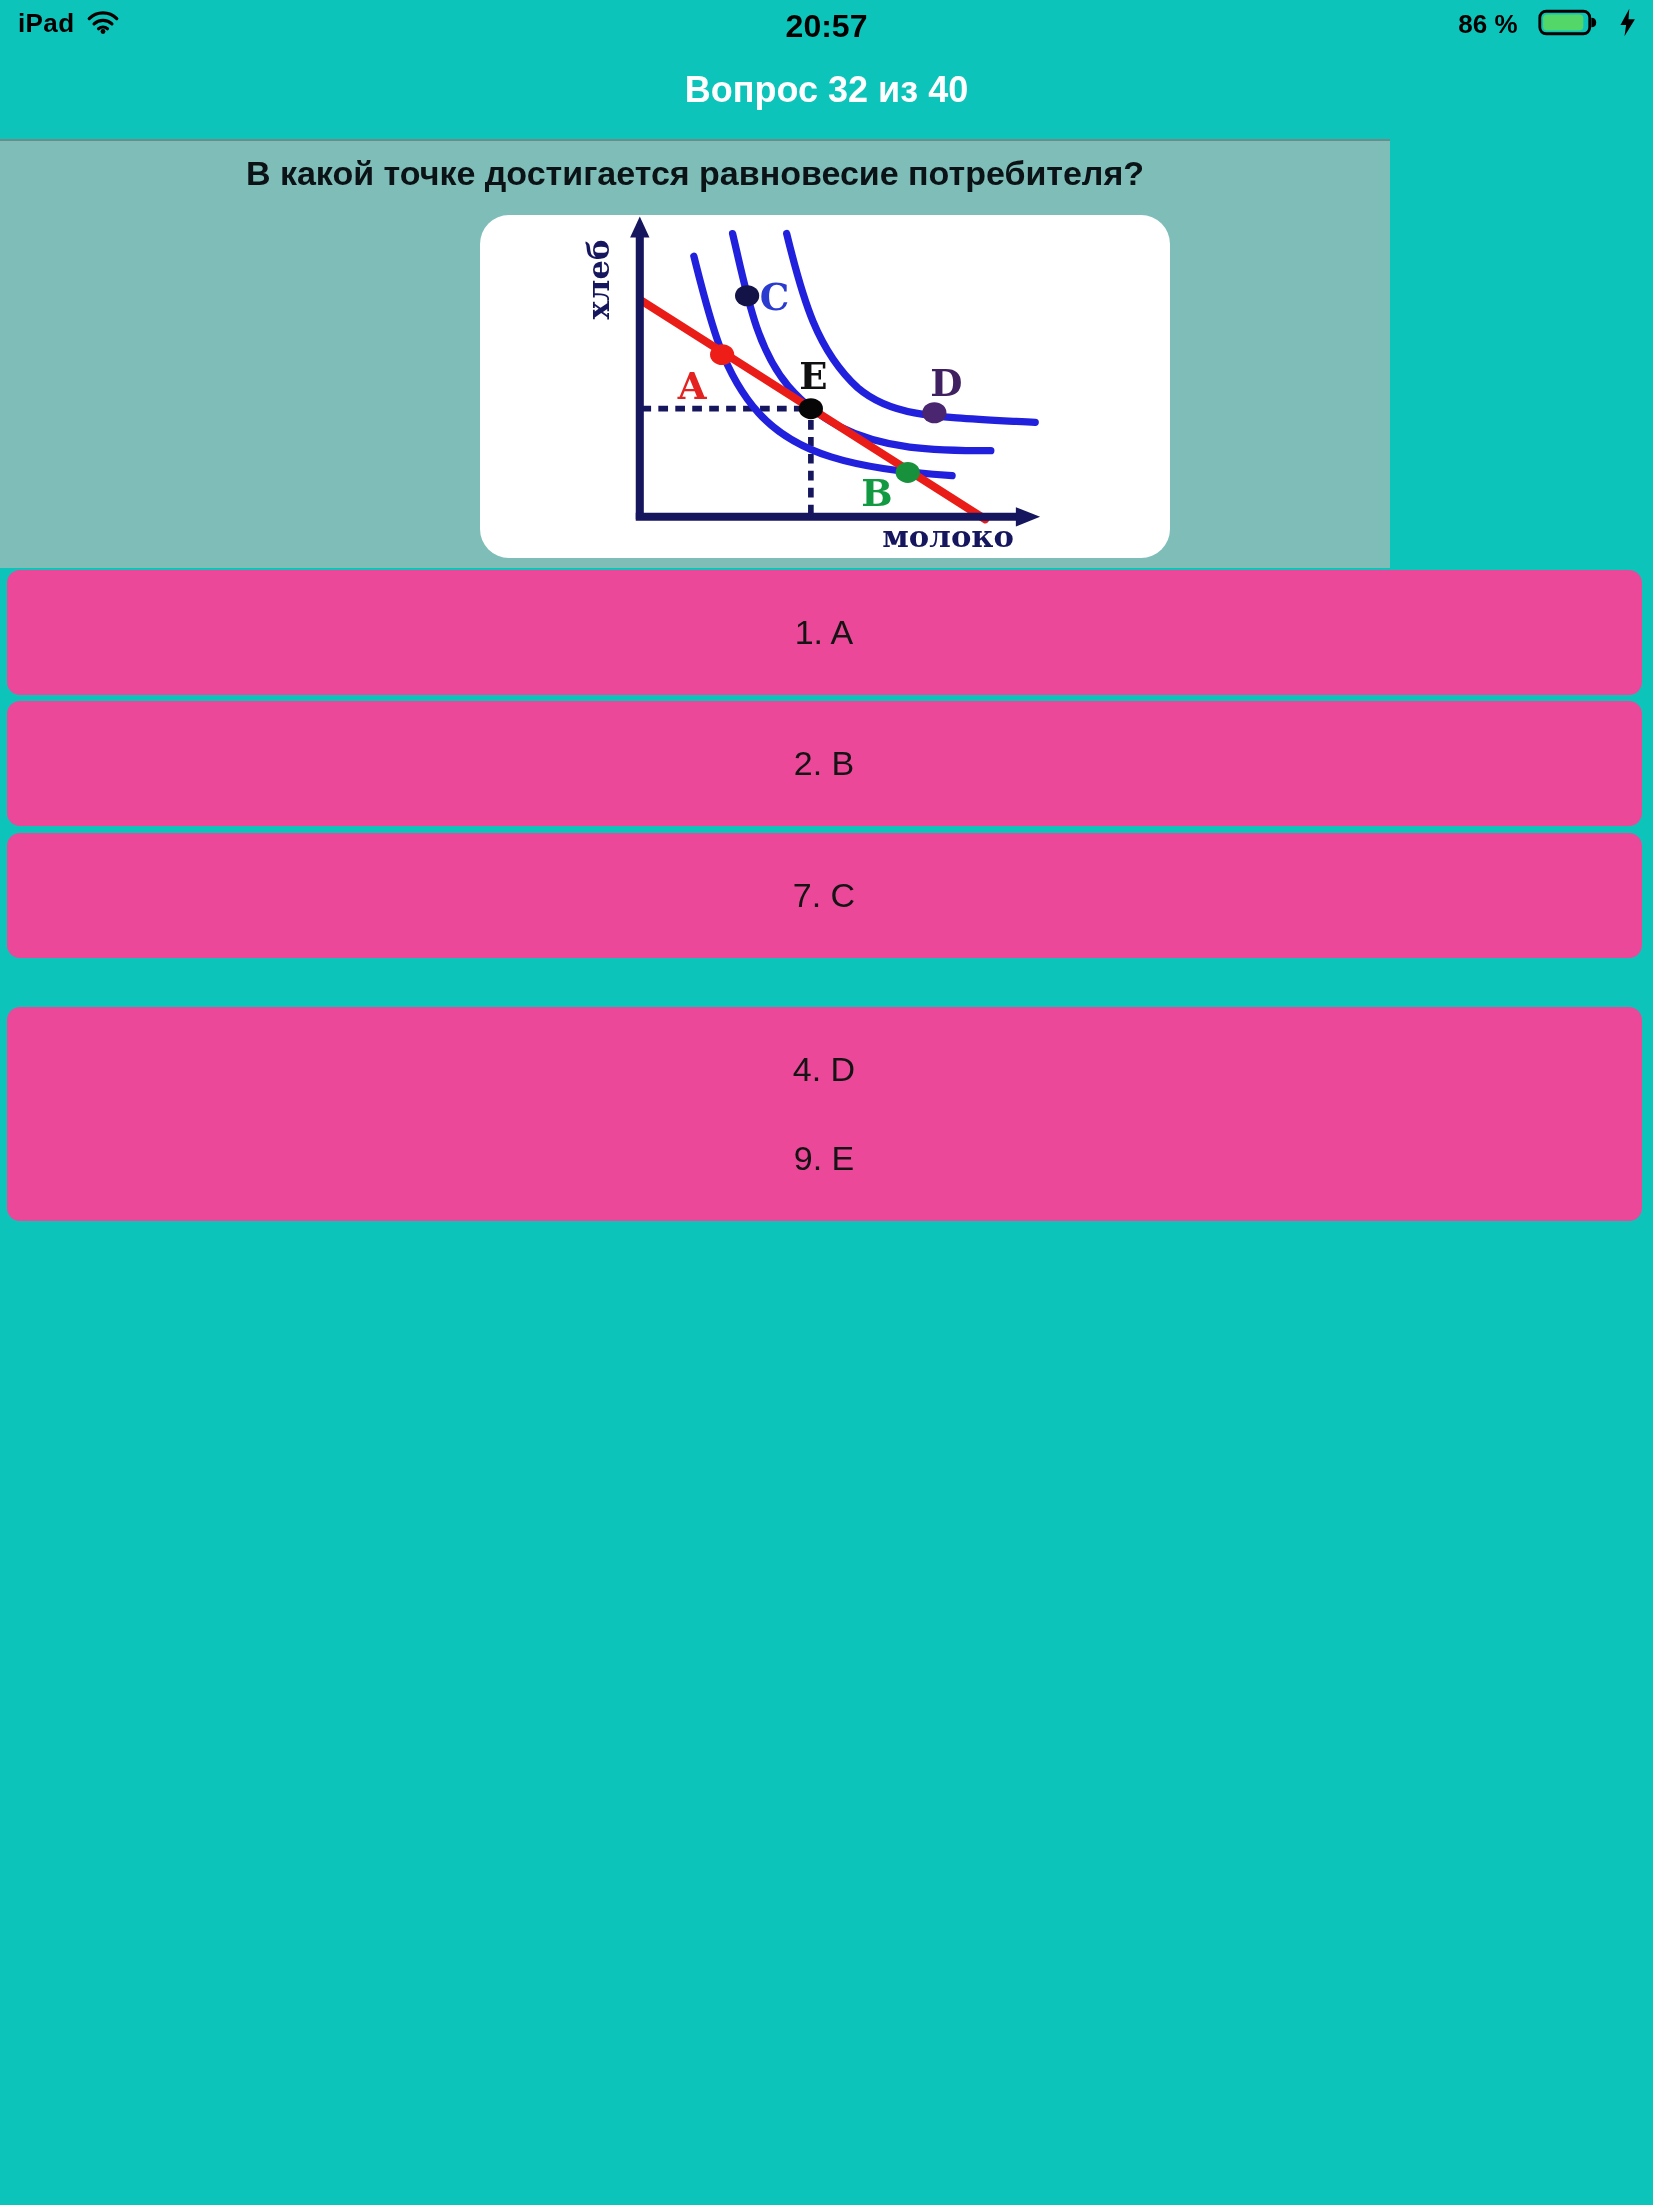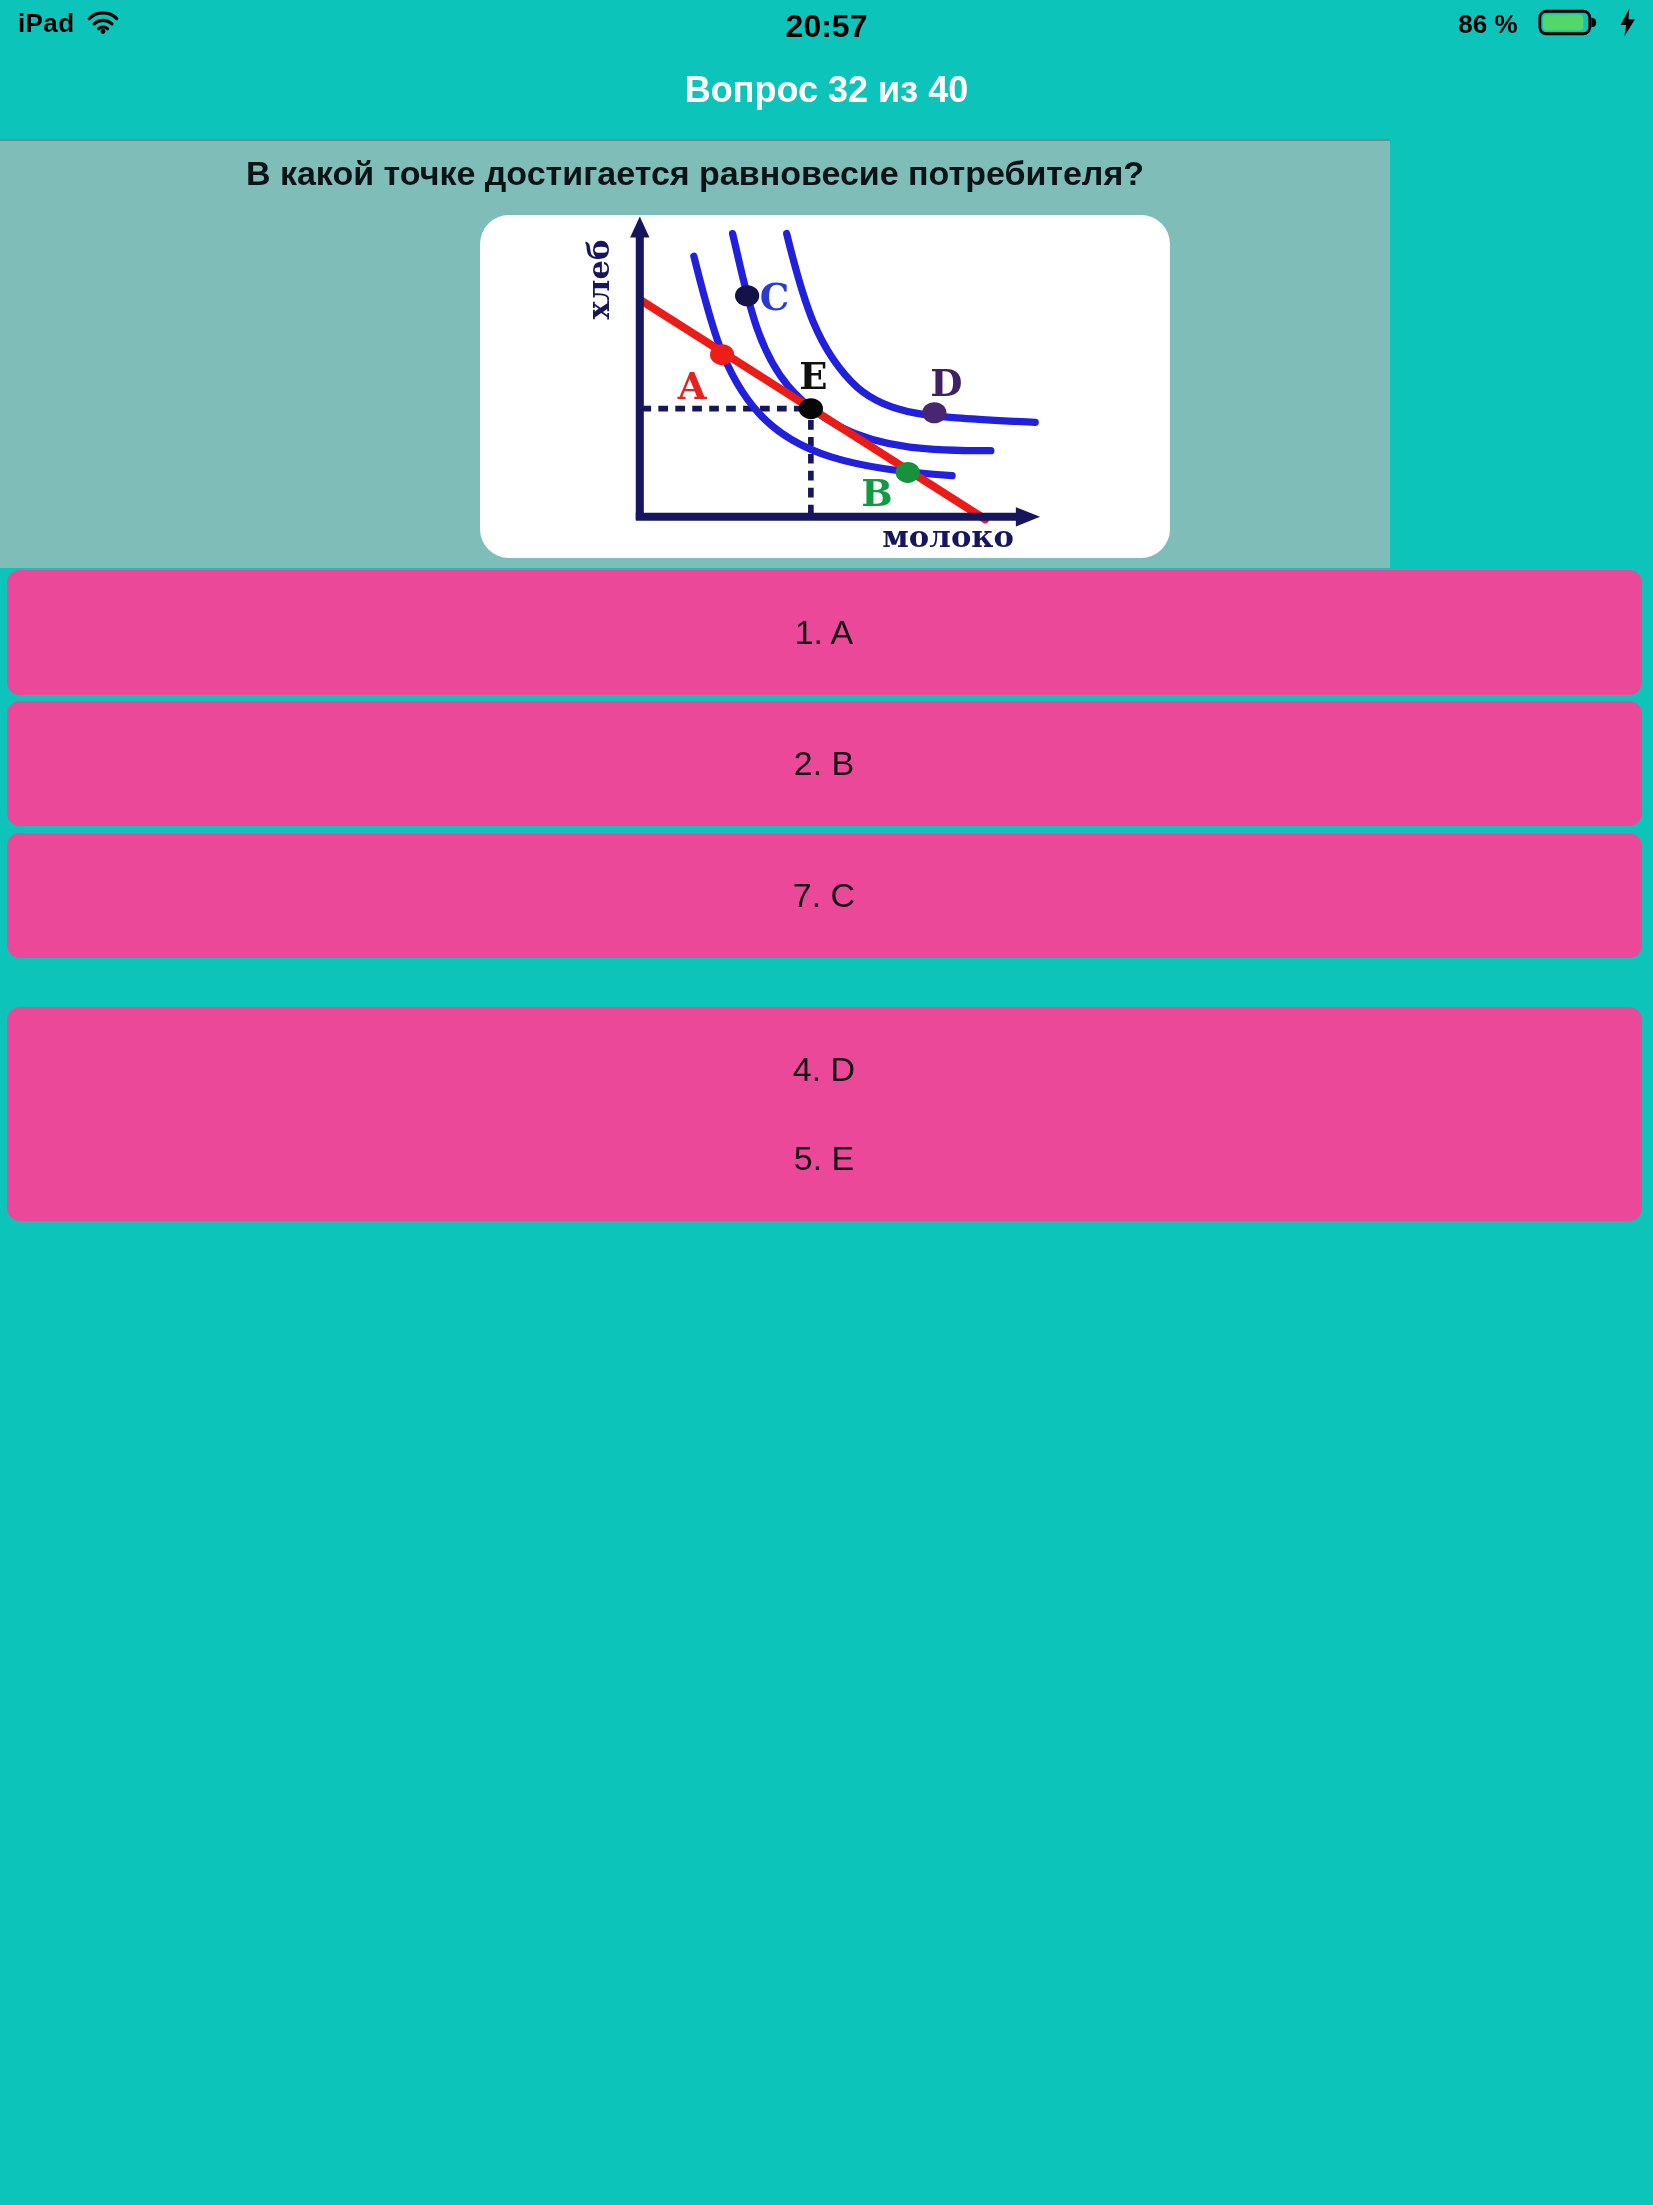--- a/index.html
+++ b/index.html
@@ -142,14 +142,14 @@
       <text x="160" y="80" text-anchor="middle" class="chart-label-serif" font-size="38" fill="#16165e" transform="rotate(-90 160 80)">хлеб</text>
       <text x="580" y="412" text-anchor="middle" class="chart-label-serif" font-size="38" fill="#16165e">молоко</text>
     </svg>
   </div>
 </div>
 
 <button class="answer-btn answer-1">1. A</button>
 <button class="answer-btn answer-2">2. B</button>
 <button class="answer-btn answer-3">7. C</button>
 <button class="answer-btn answer-4">4. D</button>
-<button class="answer-btn answer-5">5. E</button>
+<button class="answer-btn answer-5">9. E</button>
 
 
 </body></html>

